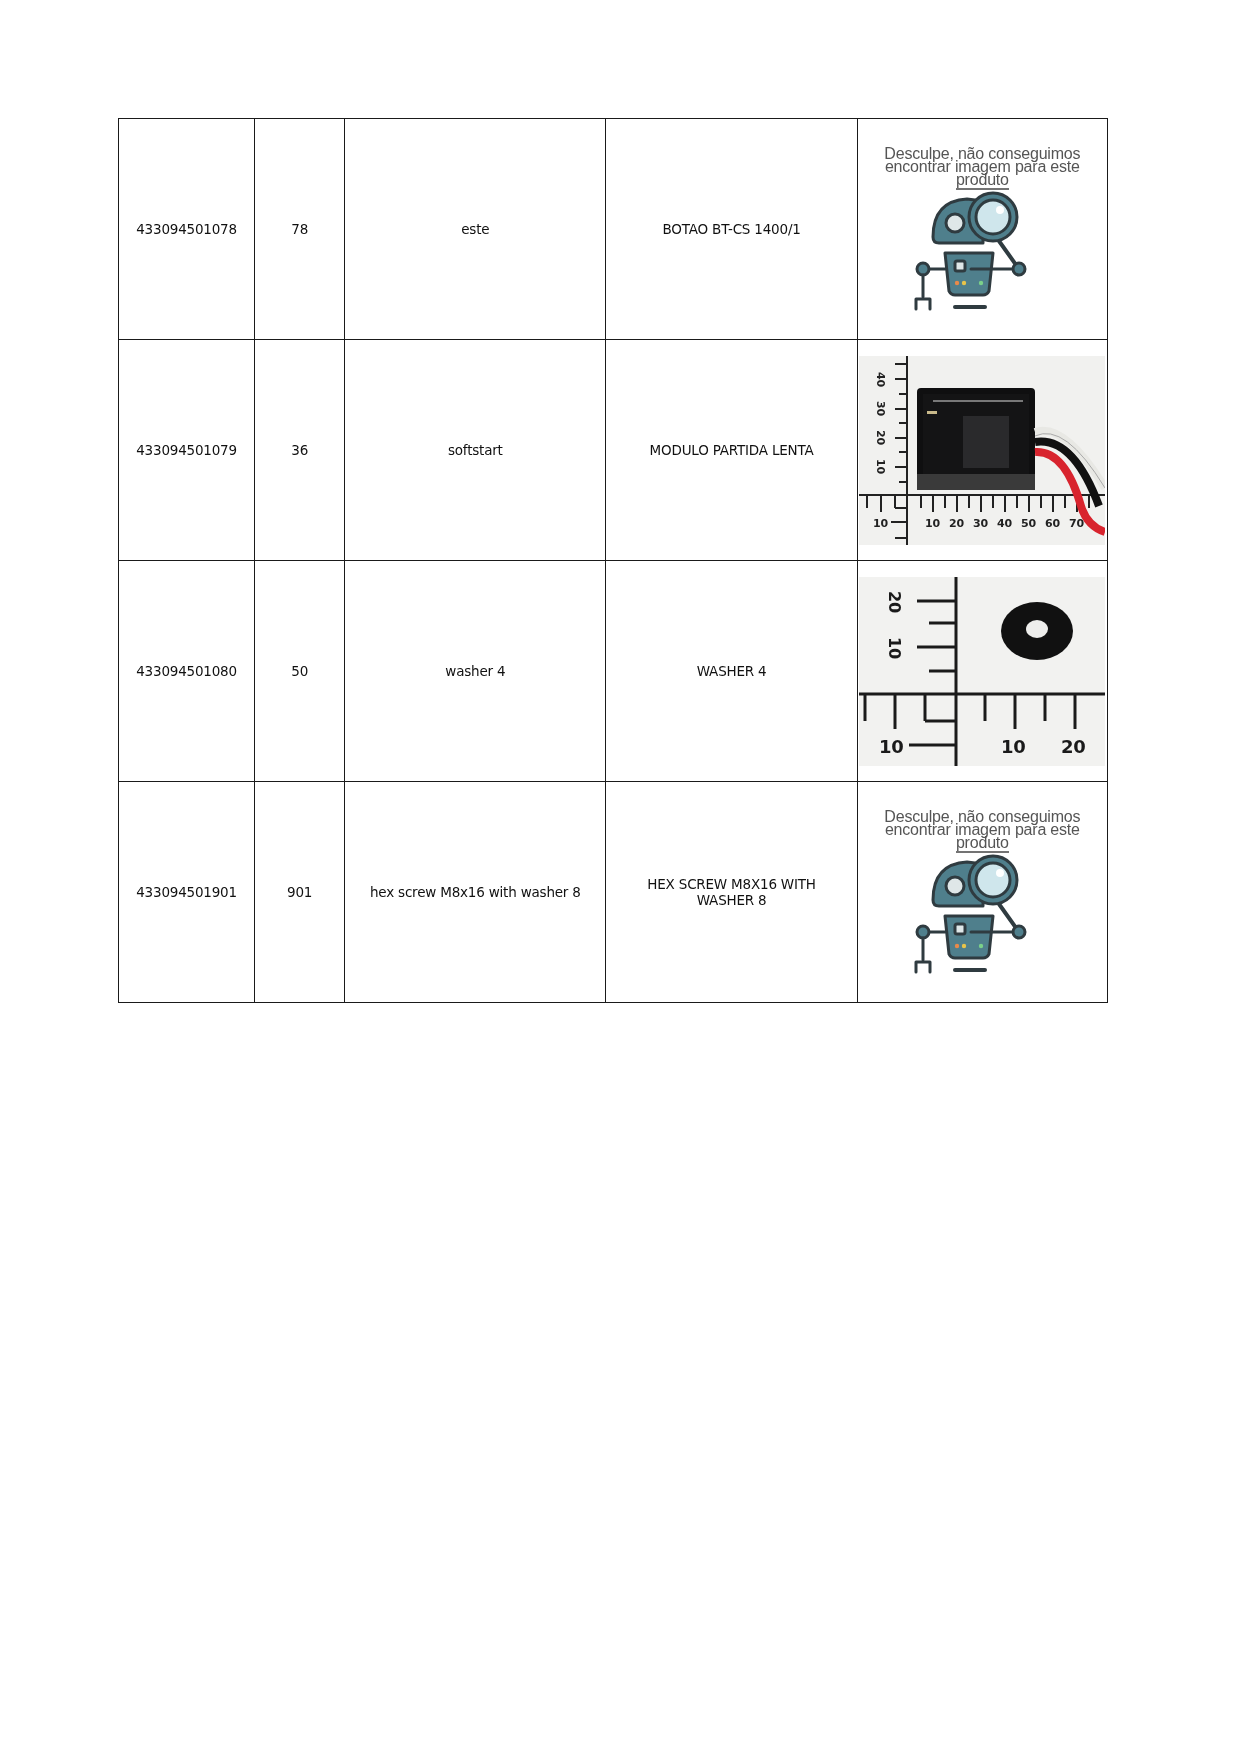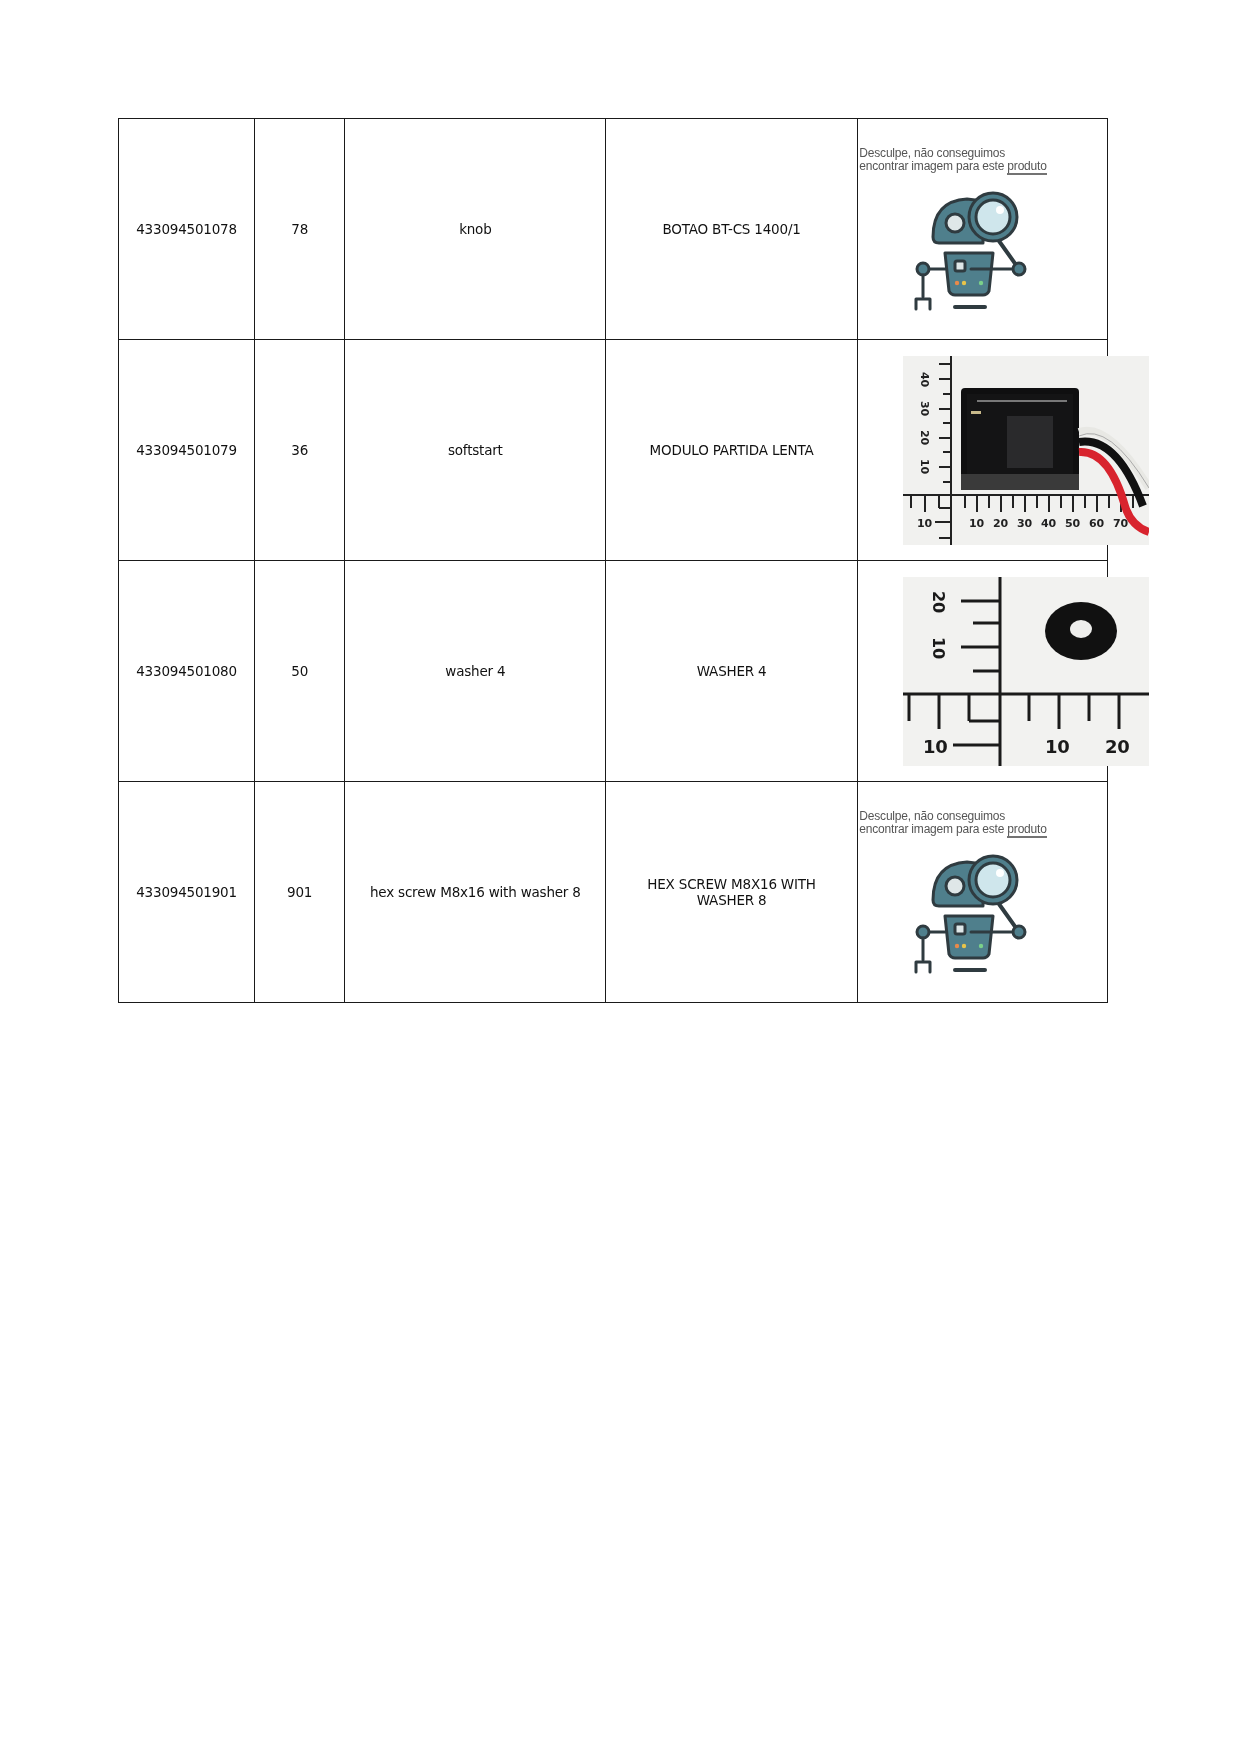--- a/index.html
+++ b/index.html
@@ -48,62 +48,61 @@
     }
 
     
     .ph {
       background: #fff;
     }
     .ph-text {
       position: absolute;
       top: 12px;
       left: 0; right: 0;
-      text-align: left;
+      text-align: center;
       font-family: "Liberation Sans", sans-serif;
-      font-size: 12px;
+      font-size: 16px;
       line-height: 13px;
       color: #555;
     }
     .ph-text .hl {
       border-bottom: 2px solid #737373;
       padding-bottom: 0px;
     }
     .robot {
       position: absolute;
       left: 52px;
       top: 50px;
       width: 130px;
       height: 128px;
     }
 
     
     .photo {
       background: #ececea;
-      margin-left: 44px;
     }
     .photo svg { display: block; }
   </style>
 </head>
 <body>
 
 <table class="parts-table">
   <colgroup>
     <col class="col-code">
       <col class="col-pos">
       <col class="col-desc">
       <col class="col-name">
       <col class="col-img">
   </colgroup>
   <tbody>
 
     <tr>
       <td>433094501078</td>
       <td>78</td>
-      <td>knob</td>
+      <td>este</td>
       <td>BOTAO BT-CS 1400/1</td>
       <td class="img-cell">
         <div class="img-box ph">
           <div class="ph-text">
             <div>Desculpe, não conseguimos</div>
             <div><span>encontrar imagem para este </span><span class="hl">produto</span></div>
           </div>
           <svg class="robot" viewBox="0 0 130 128">
             <g stroke="#2f3b40" stroke-width="3" stroke-linejoin="round" stroke-linecap="round">
 

